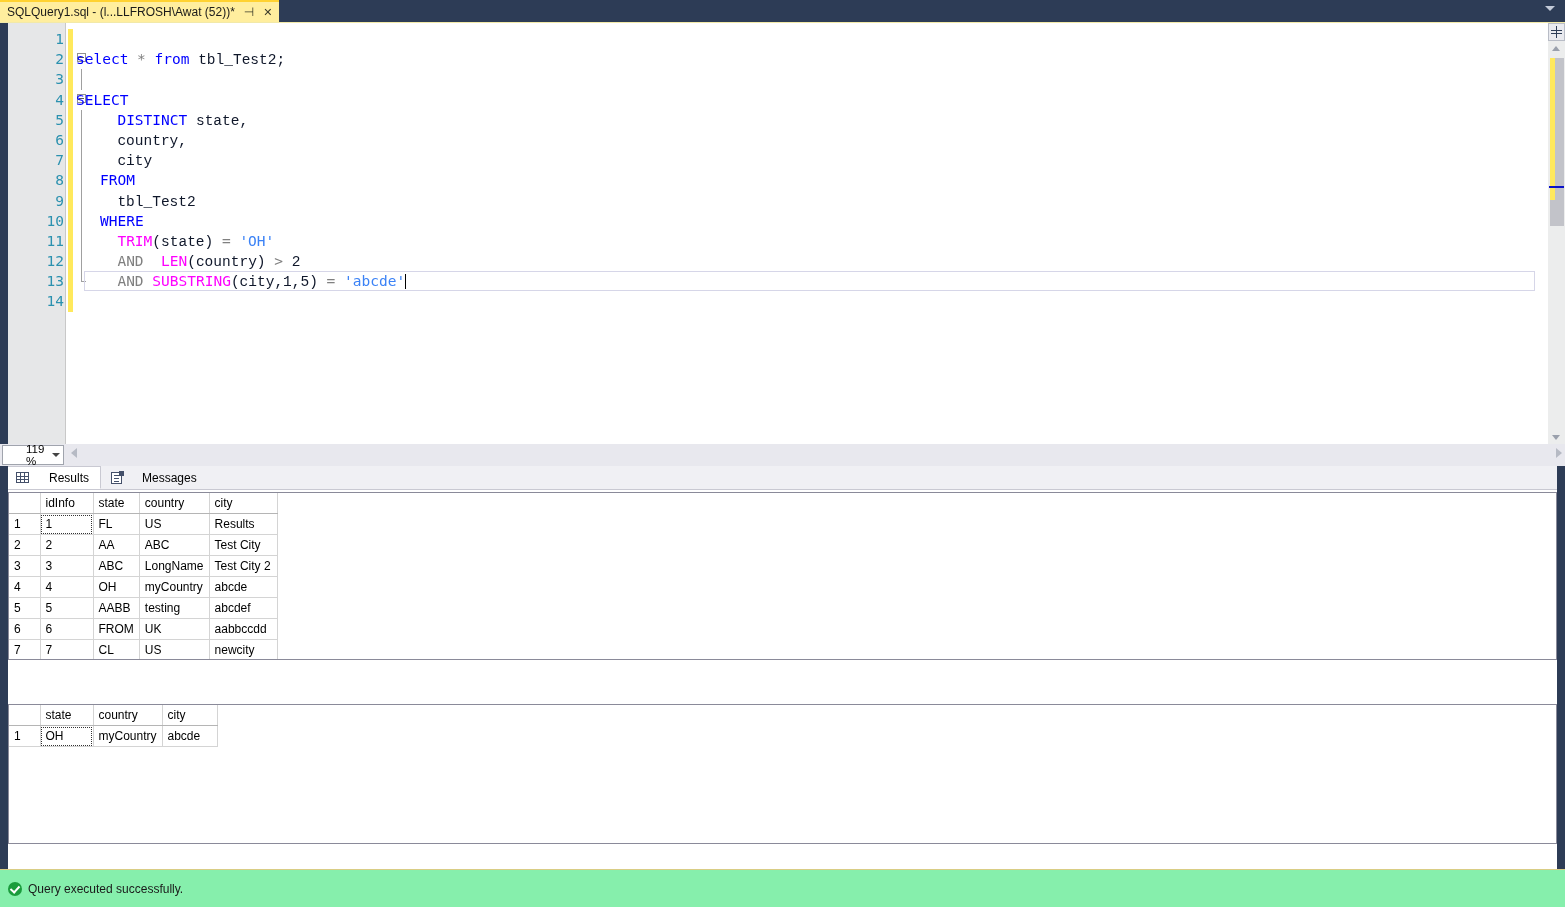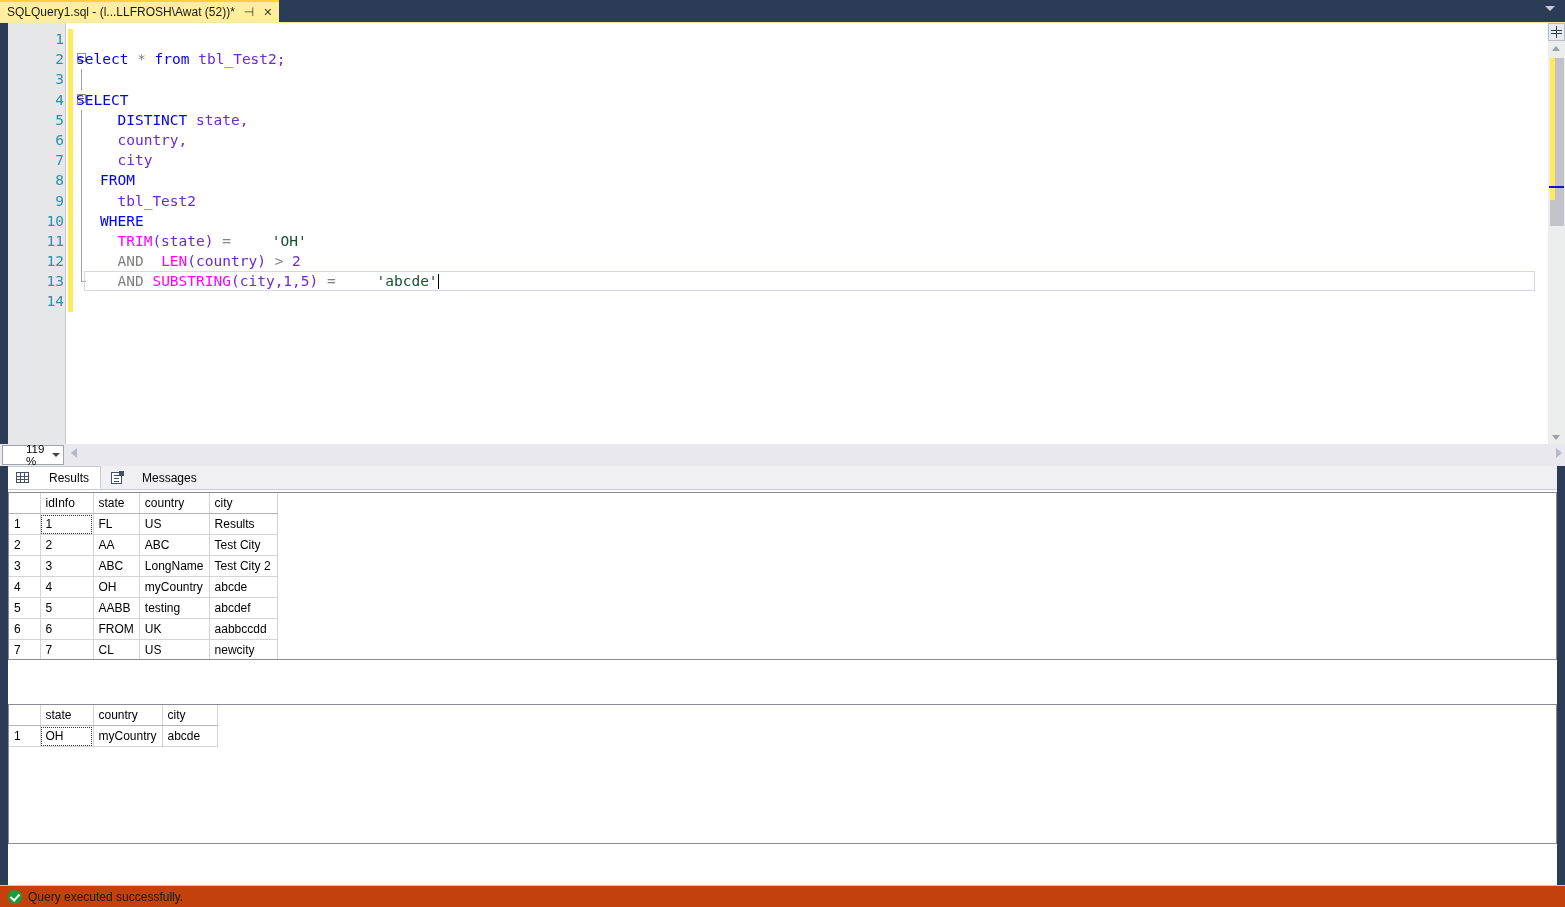--- a/index.html
+++ b/index.html
@@ -151,23 +151,23 @@
     position: absolute;
     left: 0; top: 10px;
     width: 5px; height: 1px;
     background: #a0a0a0;
   }
   .code-text.indented { left: 100px; }
 
   
   .kw   { color: #0000ff; }
   .fn   { color: #ff00ff; }
-  .str  { color: #14532d; margin-left: 32px; }
+  .str  { color: #3b82f6; }
   .gray { color: #808080; }
-  .plain{ color: #6d28d9; }
+  .plain{ color: #0f172a; font-family: Liberation Mono, monospace; }
 
   #current-line-box {
     position: absolute;
     left: 84px;
     width: 1451px;
     height: 20px;
     border: 1px solid #d6d6e8;
     box-sizing: border-box;
     background: transparent;
     pointer-events: none;
@@ -408,22 +408,22 @@
   td.sel {
     background: #e2e8ef;
     outline: 1px dotted #333;
     outline-offset: -2px;
   }
 
   
   #statusbar {
     position: absolute;
     left: 0; bottom: 0;
-    width: 1565px; height: 22px;
-    background: #c2410c;
+    width: 1565px; height: 38px;
+    background: #86efac;
     border-top: 1px solid #d9cd85;
     box-sizing: border-box;
     display: flex;
     align-items: center;
     font-size: 12px;
     color: #1a1a1a;
   }
   #status-left {
     display: flex;
     align-items: center;

